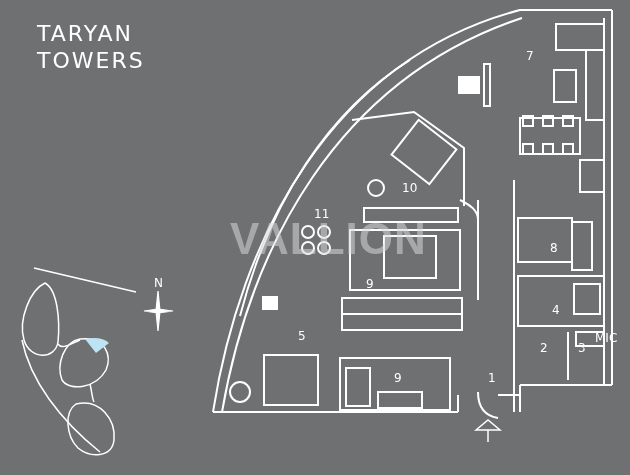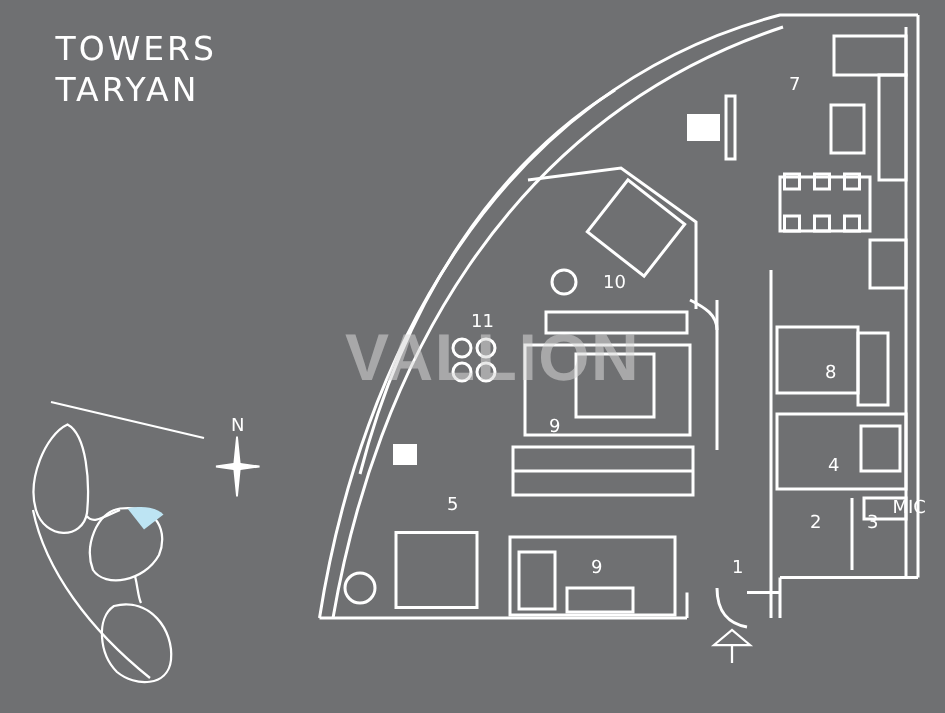--- a/index.html
+++ b/index.html
@@ -7,22 +7,22 @@
   .brand{position:absolute;left:37px;top:20px;color:#ffffff;font-family:"DejaVu Sans",sans-serif;font-size:22px;letter-spacing:2px;line-height:27px;font-weight:400;}
   .brand span{display:block;}
   svg{position:absolute;left:0;top:0;}
   .lbl{font-family:"DejaVu Sans",sans-serif;fill:#ffffff;font-size:12px;}
   .wm{position:absolute;left:230px;top:214px;font-family:Liberation Sans, sans-serif;font-weight:bold;font-size:44px;color:rgba(215,215,215,0.55);letter-spacing:1px;}
 </style>
 </head>
 <body>
 
 <div class="brand">
+  <span>TARYAN</span>
   <span>TOWERS</span>
-  <span>TARYAN</span>
 </div>
 
 <svg width="630" height="475" viewBox="0 0 630 475">
   <g fill="none" stroke="#ffffff" stroke-width="1.5">
 
     <g>
       <line x1="34" y1="268" x2="136" y2="292"></line>
       <path d="M45 283 C30 290 18 320 24 340 C30 360 55 360 58 342 C60 322 58 290 45 283 Z"></path>
       <path d="M22 340 C30 380 60 420 100 452"></path>
       <path d="M80 339 C64 342 56 364 62 380 C70 392 96 388 106 370 C112 356 106 336 80 339 Z"></path>

